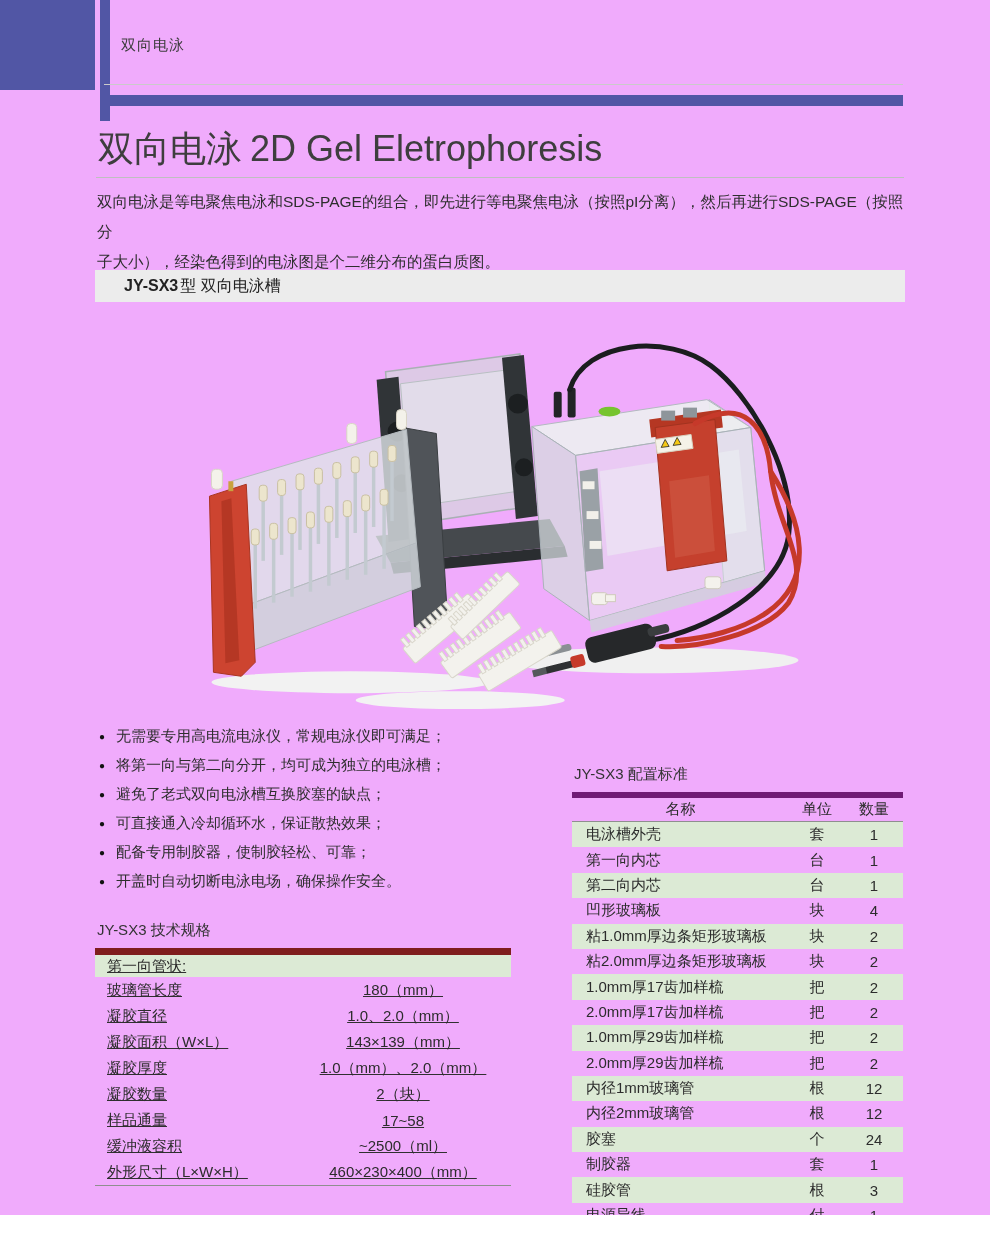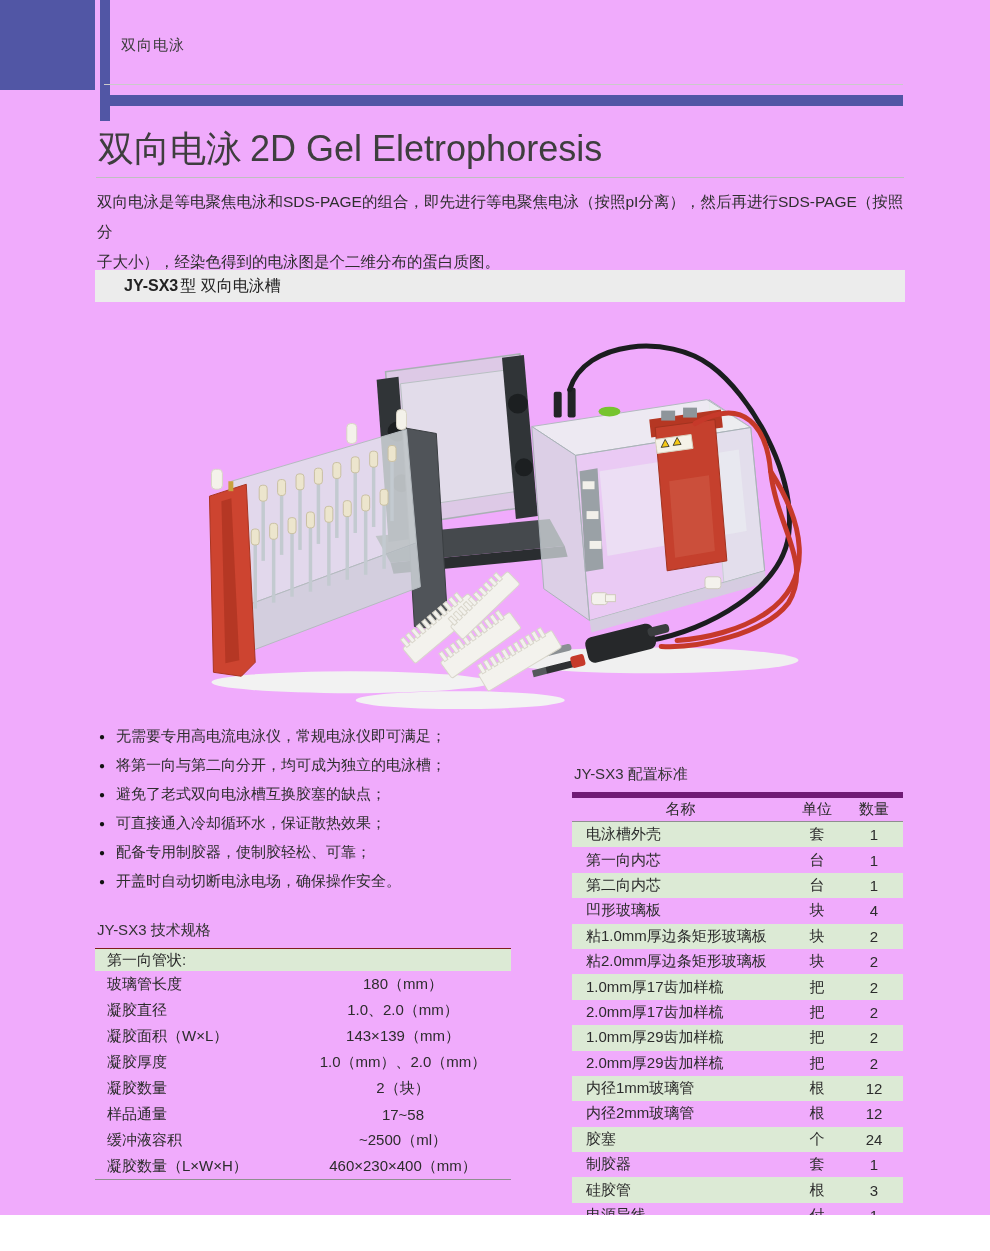--- a/index.html
+++ b/index.html
@@ -22,21 +22,21 @@
   .section-bar .suffix{margin-left:2px;}
   
   .photo{position:absolute;left:150px;top:332px;width:700px;height:398px;}
   
   .features{position:absolute;left:99px;top:722px;margin:0;padding:0;list-style:none;}
   .features li{height:29px;display:flex;align-items:center;font-size:15px;color:#2e2e2e;}
   .features .blt{font-size:10px;margin-right:11px;color:#111;}
   
   .spec-wrap{position:absolute;left:95px;top:921px;width:416px;}
   .tbl-title{font-size:15px;color:#333;margin:0 0 8px 2px;}
-  .spec-table{border-top:1px solid #7f1d1d;border-bottom:1px solid #8f8f8f;}
+  .spec-table{border-top:7px solid #7f1d1d;border-bottom:1px solid #8f8f8f;text-decoration:underline;}
   .spec-sec{height:22px;line-height:22px;background:#dcead5;padding-left:12px;font-size:15px;color:#2c2c2c;}
   .spec-row{height:26px;display:flex;align-items:center;font-size:15px;color:#2c2c2c;}
   .spec-label{width:200px;padding-left:12px;box-sizing:border-box;}
   .spec-value{flex:1;text-align:center;}
   
   .cfg-wrap{position:absolute;left:572px;top:765px;width:331px;}
   .cfg-table{border-top:6px solid #701a75;border-bottom:1px solid #8f8f8f;}
   .cfg-head{height:23px;display:flex;align-items:center;border-bottom:1px solid #8f8f8f;font-size:15px;color:#2c2c2c;}
   .cfg-row{height:25.4px;display:flex;align-items:center;font-size:15px;color:#2c2c2c;}
   .cfg-row.green{background:#dcead5;}
@@ -305,21 +305,21 @@
         </div>
         <div class="spec-row">
           <div class="spec-label">样品通量</div>
           <div class="spec-value">17~58</div>
         </div>
         <div class="spec-row">
           <div class="spec-label">缓冲液容积</div>
           <div class="spec-value">~2500（ml）</div>
         </div>
         <div class="spec-row">
-          <div class="spec-label">凝胶数量（L×W×H）</div>
+          <div class="spec-label">外形尺寸（L×W×H）</div>
           <div class="spec-value">460×230×400（mm）</div>
         </div>
       </div>
   </div>
 
   <div class="cfg-wrap">
     <div class="tbl-title">JY-SX3 配置标准</div>
     <div class="cfg-table">
       <div class="cfg-head">
         <div class="c-name">名称</div>

